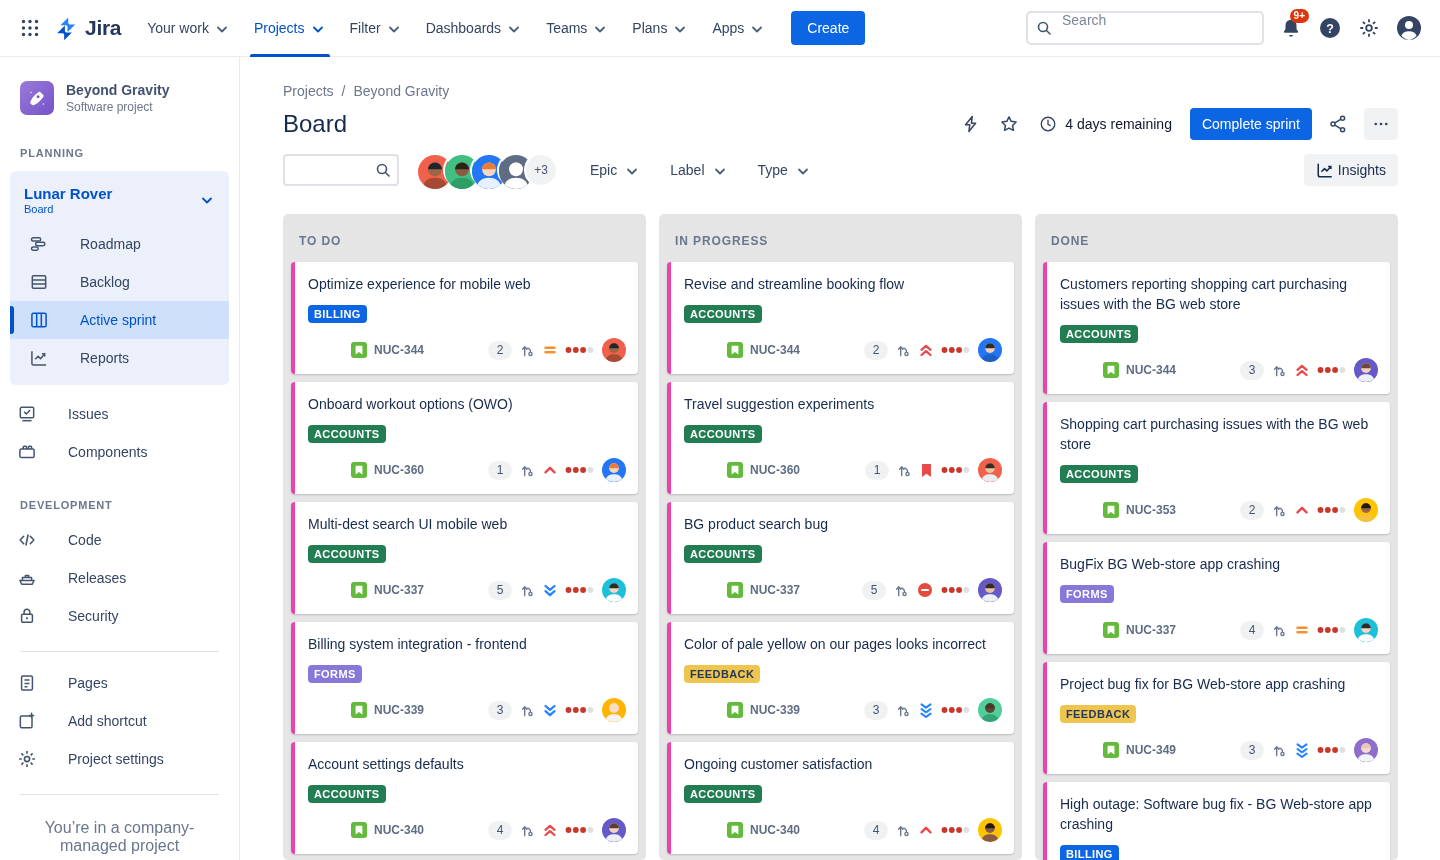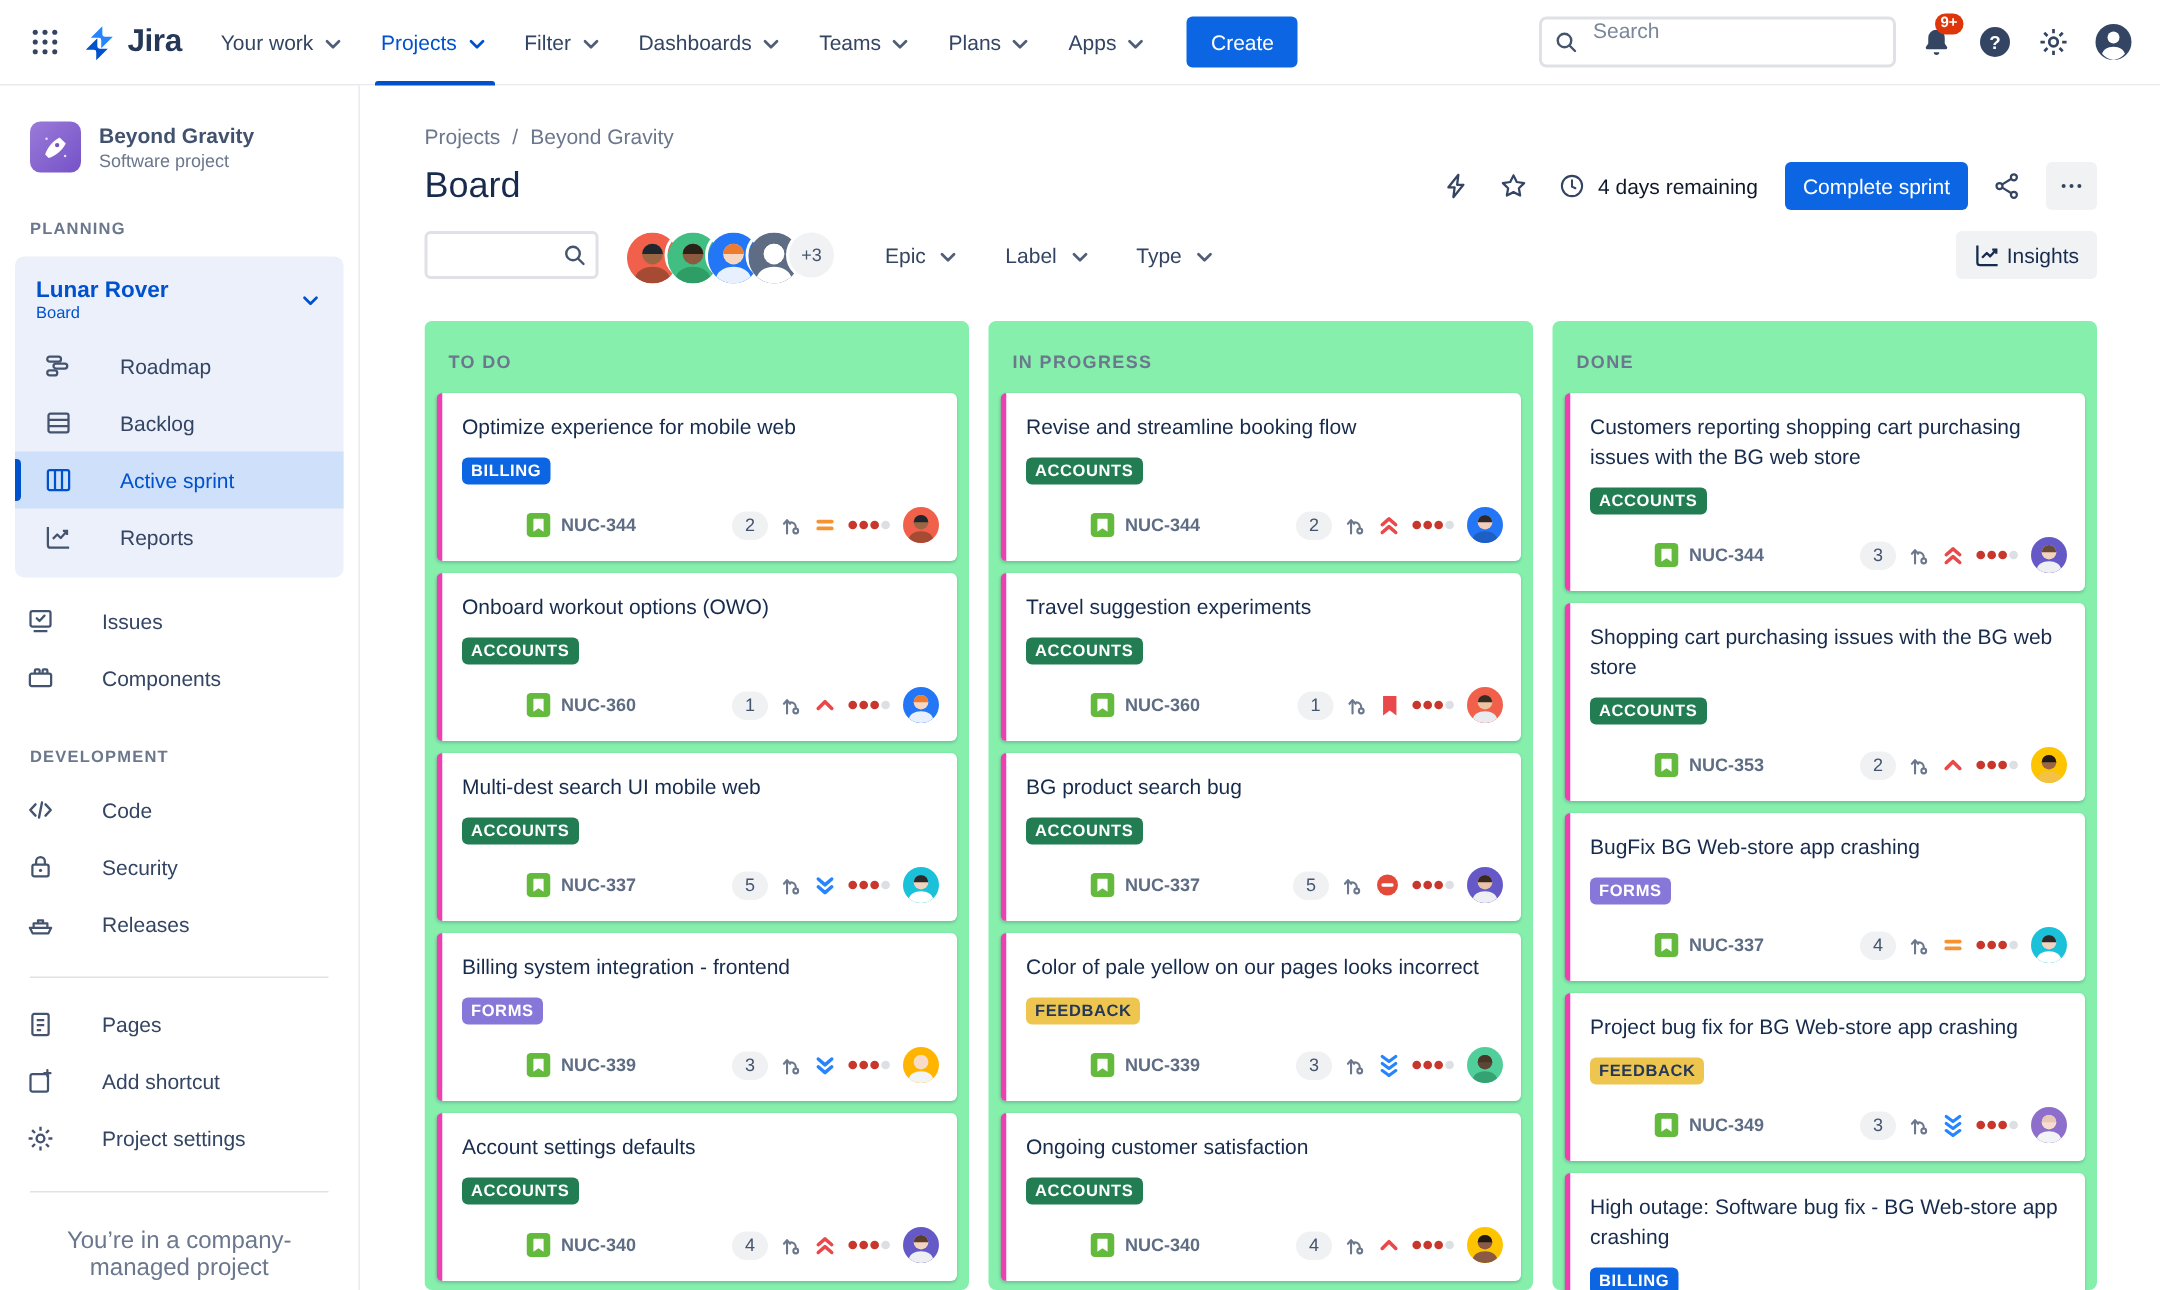--- a/index.html
+++ b/index.html
@@ -75,21 +75,21 @@
   .avatar-stack .av { width:34px; height:34px; border-radius:50%; border:2px solid #fff; margin-left:-7px; cursor:pointer; }
   .avatar-stack .av:first-child { margin-left:0; }
   .overflow-av { width:34px; height:34px; border-radius:50%; background:#F1F2F4; color:#44546F; font-size:12px; display:flex; align-items:center; justify-content:center; margin-left:-7px; border:2px solid #fff; cursor:pointer; }
   .filters { display:flex; gap:10px; margin-left:22px; }
   .filter { display:flex; align-items:center; gap:7px; padding:6px 10px; border-radius:4px; font-size:14px; font-weight:500; color:#344563; cursor:pointer; }
   .filter .chev { color:#505F79; margin-top:2px; }
   .insights-btn { margin-left:auto; background:#F1F2F4; border:none; border-radius:4px; height:32px; padding:0 12px; display:flex; align-items:center; gap:4px; font-size:14px; font-weight:500; color:#172B4D; cursor:pointer; }
 
   
   .board { display:flex; gap:13px; margin-top:27px; flex:1; overflow:hidden; }
-  .column { flex:1; background:#86efac; border-radius:5px; display:flex; flex-direction:column; min-width:0; overflow:hidden;justify-content:space-between; }
+  .column { flex:1; background:#e5e5e5; border-radius:5px; display:flex; flex-direction:column; min-width:0; overflow:hidden;justify-content:space-between; }
   .col-header { padding:20px 16px 12px; font-size:12px; font-weight:600; color:#6B778C; letter-spacing:.9px; }
   .cards { padding:2px 8px 8px; display:flex; flex-direction:column; gap:8px; overflow:hidden; }
   .card { background:#fff; border-radius:4px; border-left:4px solid var(--card-accent,#EE41B0); box-shadow:0 1px 2px rgba(9,30,66,.2); padding:12px 12px 12px 13px; cursor:pointer; flex-shrink:0; }
   .card-title { font-size:14px; color:#172B4D; line-height:20px; }
   .epic-badge { display:inline-block; margin-top:11px; font-size:11px; font-weight:bold; letter-spacing:.4px; padding:3px 6px 3px; border-radius:4px; line-height:1.1; }
   .card-footer { margin-top:15px; display:flex; align-items:center;padding-left:43px; }
   .key-group { display:flex; align-items:center; gap:7px; font-size:12px; font-weight:600; color:#5E6C84; }
   .foot-right { margin-left:auto; display:flex; align-items:center; gap:8px; }
   .estimate { background:#F0F1F3; border-radius:10px; min-width:24px; height:19px; display:flex; align-items:center; justify-content:center; font-size:12px; color:#44546F; padding:0 7px; }
   .av24 { width:24px; height:24px; border-radius:50%; cursor:pointer; }
@@ -320,36 +320,36 @@
         <div class="side-item">
           <span class="s-ic">
             <svg width="20" height="20" viewBox="0 0 24 24" fill="none" stroke="currentColor" stroke-width="1.9" stroke-linecap="round" stroke-linejoin="round">
               <path d="M8 7.5L3.8 12 8 16.5M16 7.5l4.2 4.5L16 16.5M13.2 6l-2.4 12"></path>
             </svg>
           </span>
           <span>Code</span>
         </div>
         <div class="side-item">
           <span class="s-ic">
+            <svg width="20" height="20" viewBox="0 0 24 24" fill="none" stroke="currentColor" stroke-width="1.8" stroke-linejoin="round">
+              <path d="M3.5 15h17l-2.2 4.5H5.7z"></path>
+              <path d="M6.5 15v-3.5h11V15M10 11.5V9h4v2.5"></path>
+            </svg>
+          </span>
+          <span>Releases</span>
+        </div>
+        <div class="side-item">
+          <span class="s-ic">
             <svg width="20" height="20" viewBox="0 0 24 24" fill="none" stroke="currentColor" stroke-width="1.8">
               <rect x="5.5" y="10" width="13" height="9.5" rx="1.5"></rect>
               <path d="M8.5 10V7.5a3.5 3.5 0 0 1 7 0V10"></path>
               <circle cx="12" cy="14.7" r="1.3" fill="currentColor" stroke="none"></circle>
             </svg>
           </span>
           <span>Security</span>
-        </div>
-        <div class="side-item">
-          <span class="s-ic">
-            <svg width="20" height="20" viewBox="0 0 24 24" fill="none" stroke="currentColor" stroke-width="1.8" stroke-linejoin="round">
-              <path d="M3.5 15h17l-2.2 4.5H5.7z"></path>
-              <path d="M6.5 15v-3.5h11V15M10 11.5V9h4v2.5"></path>
-            </svg>
-          </span>
-          <span>Releases</span>
         </div>
       </div>
     <div class="sb-divider"></div>
     <div class="side-block" id="shortcut-items">
         <div class="side-item">
           <span class="s-ic">
             <svg width="20" height="20" viewBox="0 0 24 24" fill="none" stroke="currentColor" stroke-width="1.8">
               <rect x="5.5" y="3.5" width="13" height="17" rx="1.5"></rect>
               <path d="M9 8.5h6M9 12.5h6M9 16.5h3.5"></path>
             </svg>

